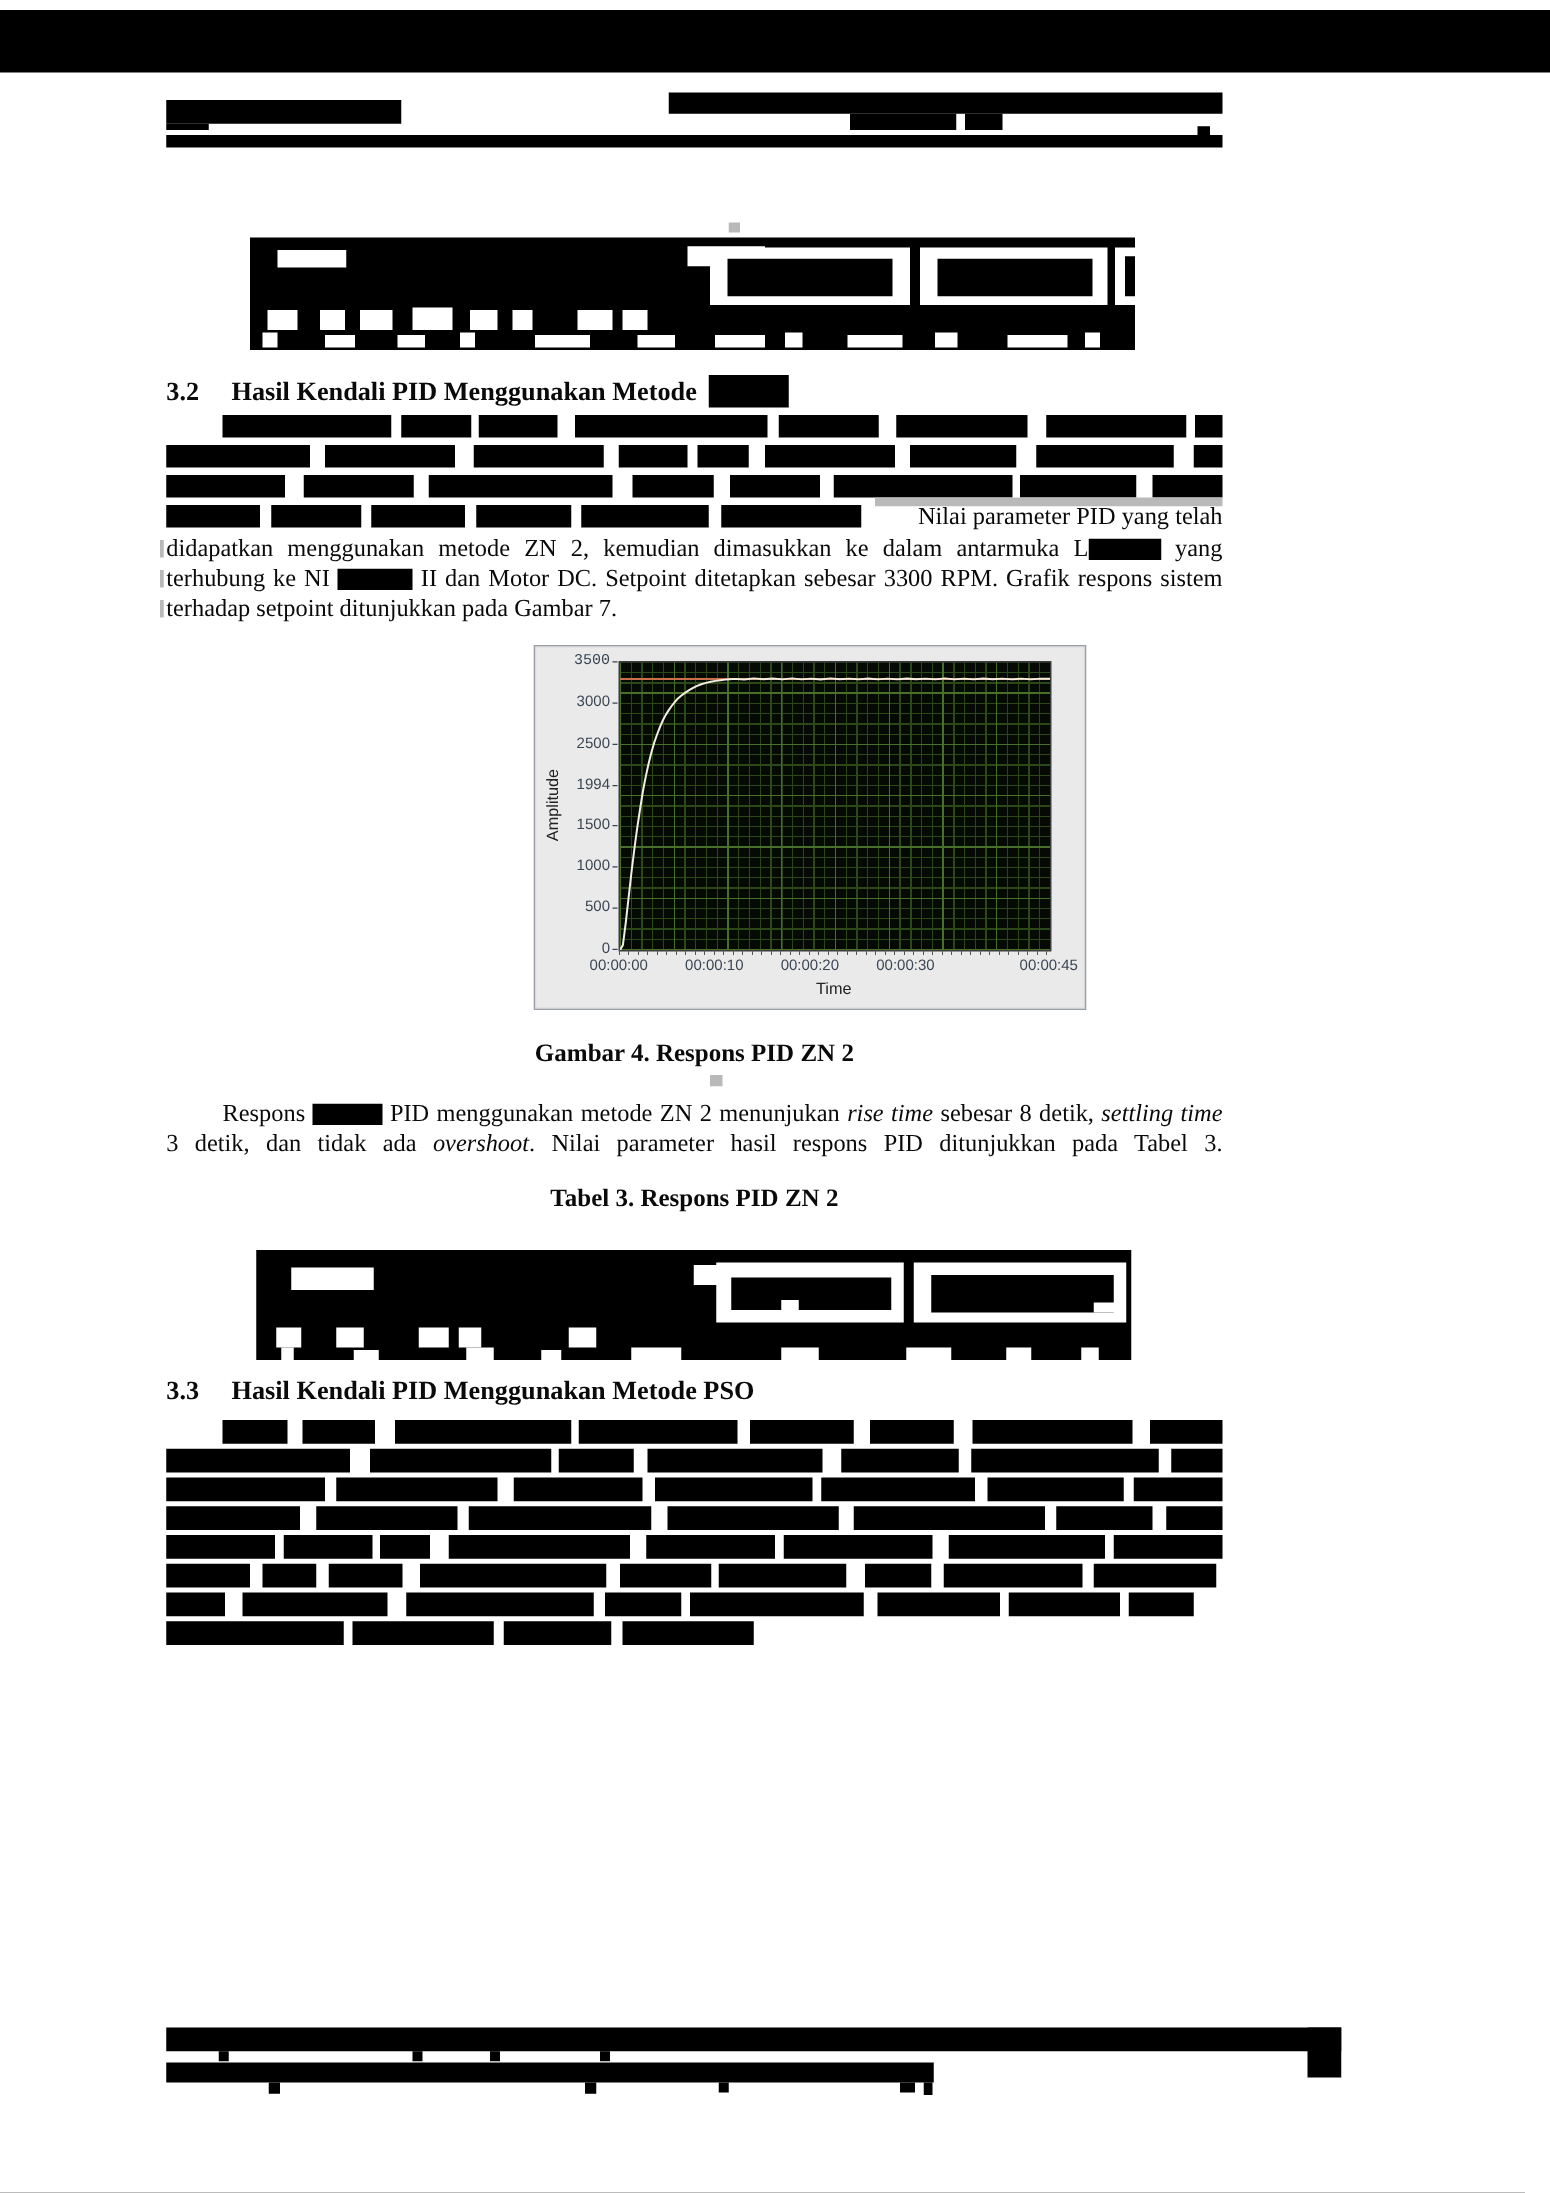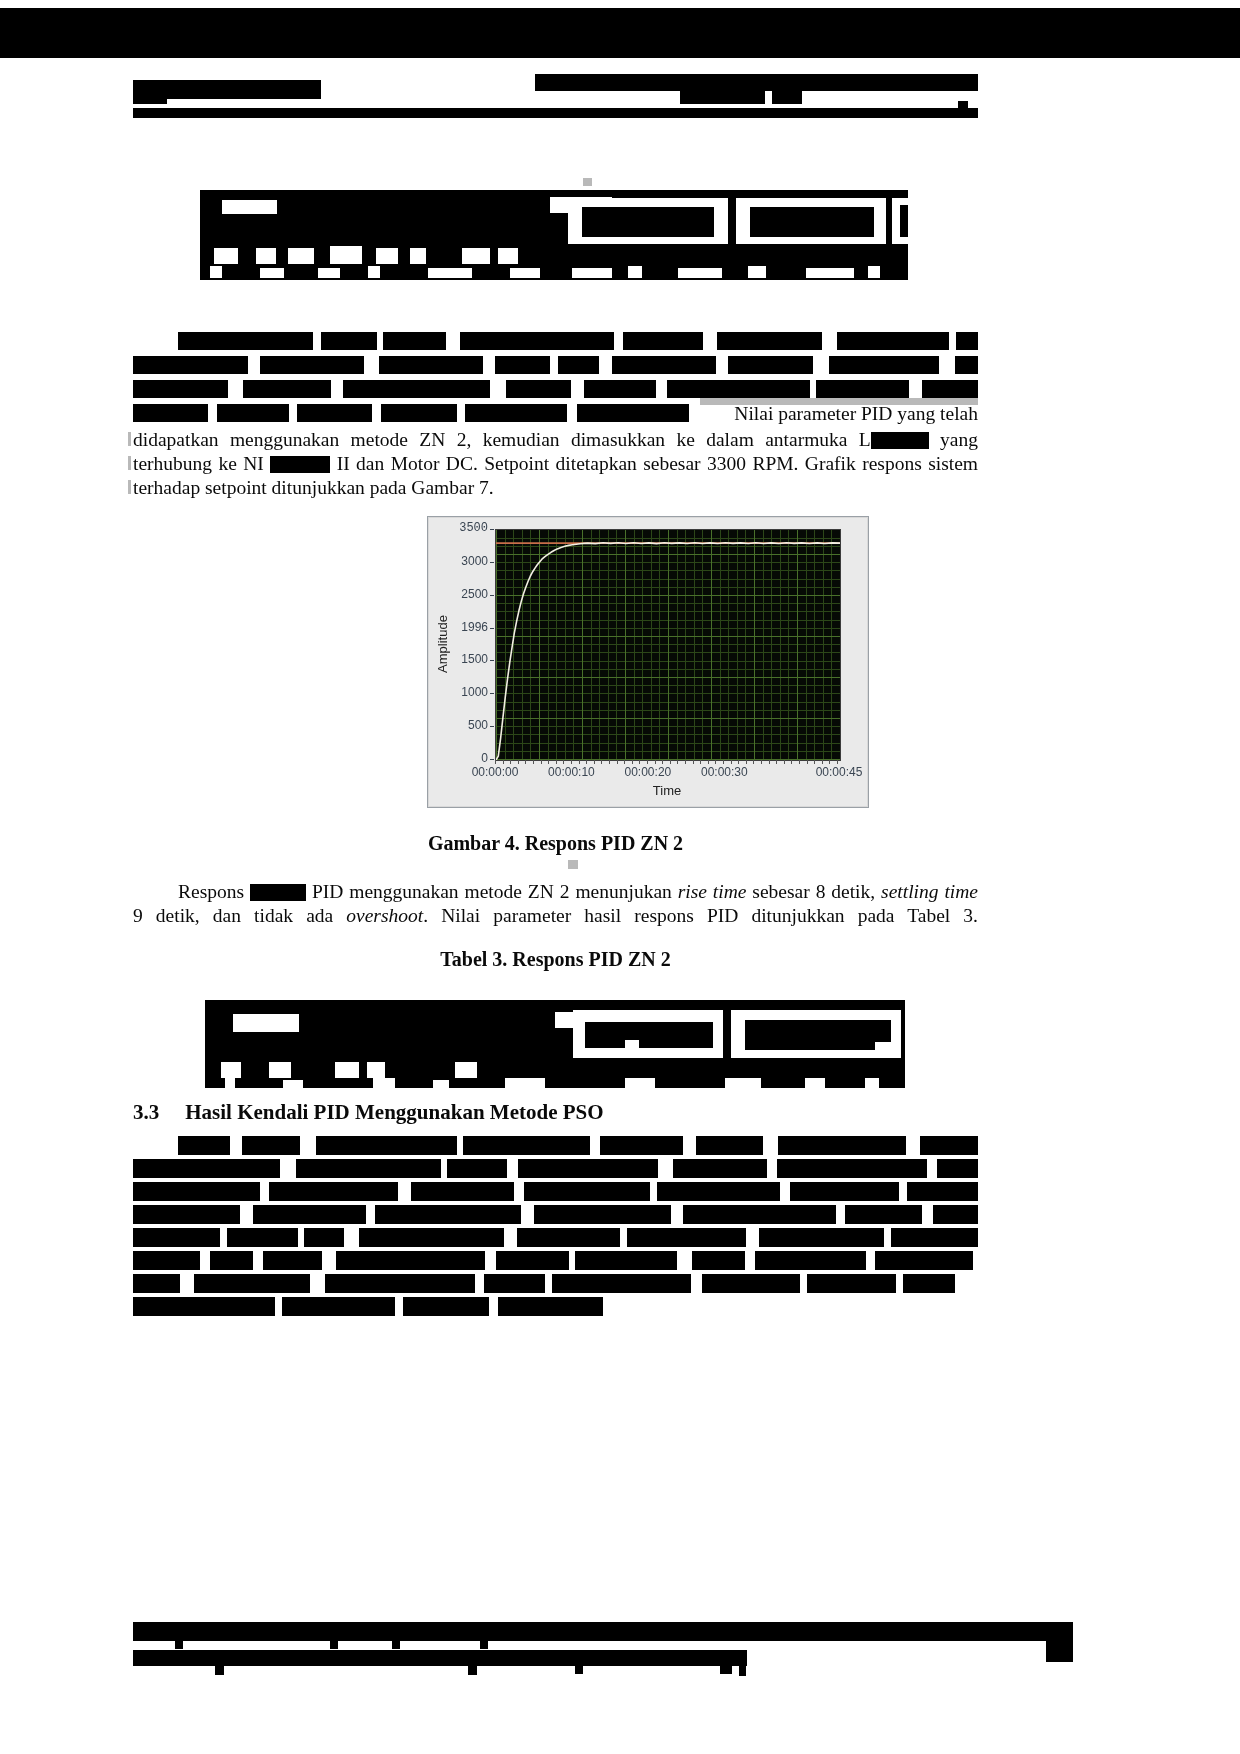--- a/index.html
+++ b/index.html
@@ -82,20 +82,23 @@
     <div class="wh" style="left:228px;top:78px;width:44px;height:10px;"></div>
     <div class="wh" style="left:310px;top:78px;width:30px;height:10px;"></div>
     <div class="wh" style="left:372px;top:78px;width:40px;height:10px;"></div>
     <div class="wh" style="left:428px;top:76px;width:14px;height:12px;"></div>
     <div class="wh" style="left:478px;top:78px;width:44px;height:10px;"></div>
     <div class="wh" style="left:548px;top:76px;width:18px;height:12px;"></div>
     <div class="wh" style="left:606px;top:78px;width:48px;height:10px;"></div>
     <div class="wh" style="left:668px;top:76px;width:12px;height:12px;"></div>
   </div>
 
+  <div class="heading" style="top:300px;">
+    <span class="num">3.2</span><span>Hasil Kendali PID Menggunakan Metode</span><span class="hredact"></span>
+  </div>
 
   <div id="r32">
       <div class="rl" style="top: 332px; left: 178px; width: 800px; height: 18px;">
         <div class="rseg" style="left: 0px; width: 135px;"></div>
         <div class="rseg" style="left: 143px; width: 56px;"></div>
         <div class="rseg" style="left: 205px; width: 63px;"></div>
         <div class="rseg" style="left: 282px; width: 154px;"></div>
         <div class="rseg" style="left: 445px; width: 80px;"></div>
         <div class="rseg" style="left: 539px; width: 105px;"></div>
         <div class="rseg" style="left: 659px; width: 112px;"></div>
@@ -146,21 +149,21 @@
     <div class="amp">Amplitude</div>
     <div id="ylabels">
         <div class="ylab" style="top: 234px;">0</div>
         <div class="ydash" style="top: 242px;"></div>
         <div class="ylab" style="top: 201.143px;">500</div>
         <div class="ydash" style="top: 209.143px;"></div>
         <div class="ylab" style="top: 168.286px;">1000</div>
         <div class="ydash" style="top: 176.286px;"></div>
         <div class="ylab" style="top: 135.429px;">1500</div>
         <div class="ydash" style="top: 143.429px;"></div>
-        <div class="ylab" style="top: 102.571px;">1996</div>
+        <div class="ylab" style="top: 102.571px;">1994</div>
         <div class="ydash" style="top: 110.571px;"></div>
         <div class="ylab" style="top: 69.7143px;">2500</div>
         <div class="ydash" style="top: 77.7143px;"></div>
         <div class="ylab" style="top: 36.8571px;">3000</div>
         <div class="ydash" style="top: 44.8571px;"></div>
         <div class="ylab" style="top: 4px; font-family: Liberation Mono, monospace;">3500</div>
         <div class="ydash" style="top: 12px;"></div>
       </div>
     <div class="plot" id="plot">
         <svg width="344" height="230" viewBox="0 0 344 230">
@@ -176,21 +179,21 @@
         <div class="xlab" style="left: 254.333px;">00:00:30</div>
         <div class="xlab" style="left: 369px;">00:00:45</div>
       </div>
     <div class="timelab">Time</div>
   </div>
 
   <div class="caption" style="top:832px;">Gambar 4. Respons PID ZN 2</div>
   <div class="art" style="left:568px;top:860px;width:10px;height:9px;"></div>
 
   <div class="bodyline" style="top:880px;left:178px;width:800px;"><span>Respons </span><span class="rd-inline" style="width: 56px;"></span><span> PID menggunakan metode ZN 2 menunjukan </span><span class="it">rise time</span><span> sebesar 8 detik, </span><span class="it">settling time</span></div>
-  <div class="bodyline" style="top:904px;"><span>9 detik, dan tidak ada </span><span class="it">overshoot</span><span>. Nilai parameter hasil respons PID ditunjukkan pada Tabel 3.</span></div>
+  <div class="bodyline" style="top:904px;"><span>3 detik, dan tidak ada </span><span class="it">overshoot</span><span>. Nilai parameter hasil respons PID ditunjukkan pada Tabel 3.</span></div>
 
   <div class="caption" style="top:948px;">Tabel 3. Respons PID ZN 2</div>
 
   <div class="tredact" style="left:205px;top:1000px;width:700px;height:88px;">
     <div class="wh" style="left:28px;top:14px;width:66px;height:18px;"></div>
     <div class="wh" style="left:350px;top:12px;width:64px;height:16px;"></div>
     <div class="wh" style="left:368px;top:10px;width:150px;height:48px;"></div>
     <div class="blk" style="left:380px;top:22px;width:128px;height:26px;"></div>
     <div class="wh" style="left:420px;top:40px;width:14px;height:8px;"></div>
     <div class="wh" style="left:526px;top:10px;width:170px;height:48px;"></div>

